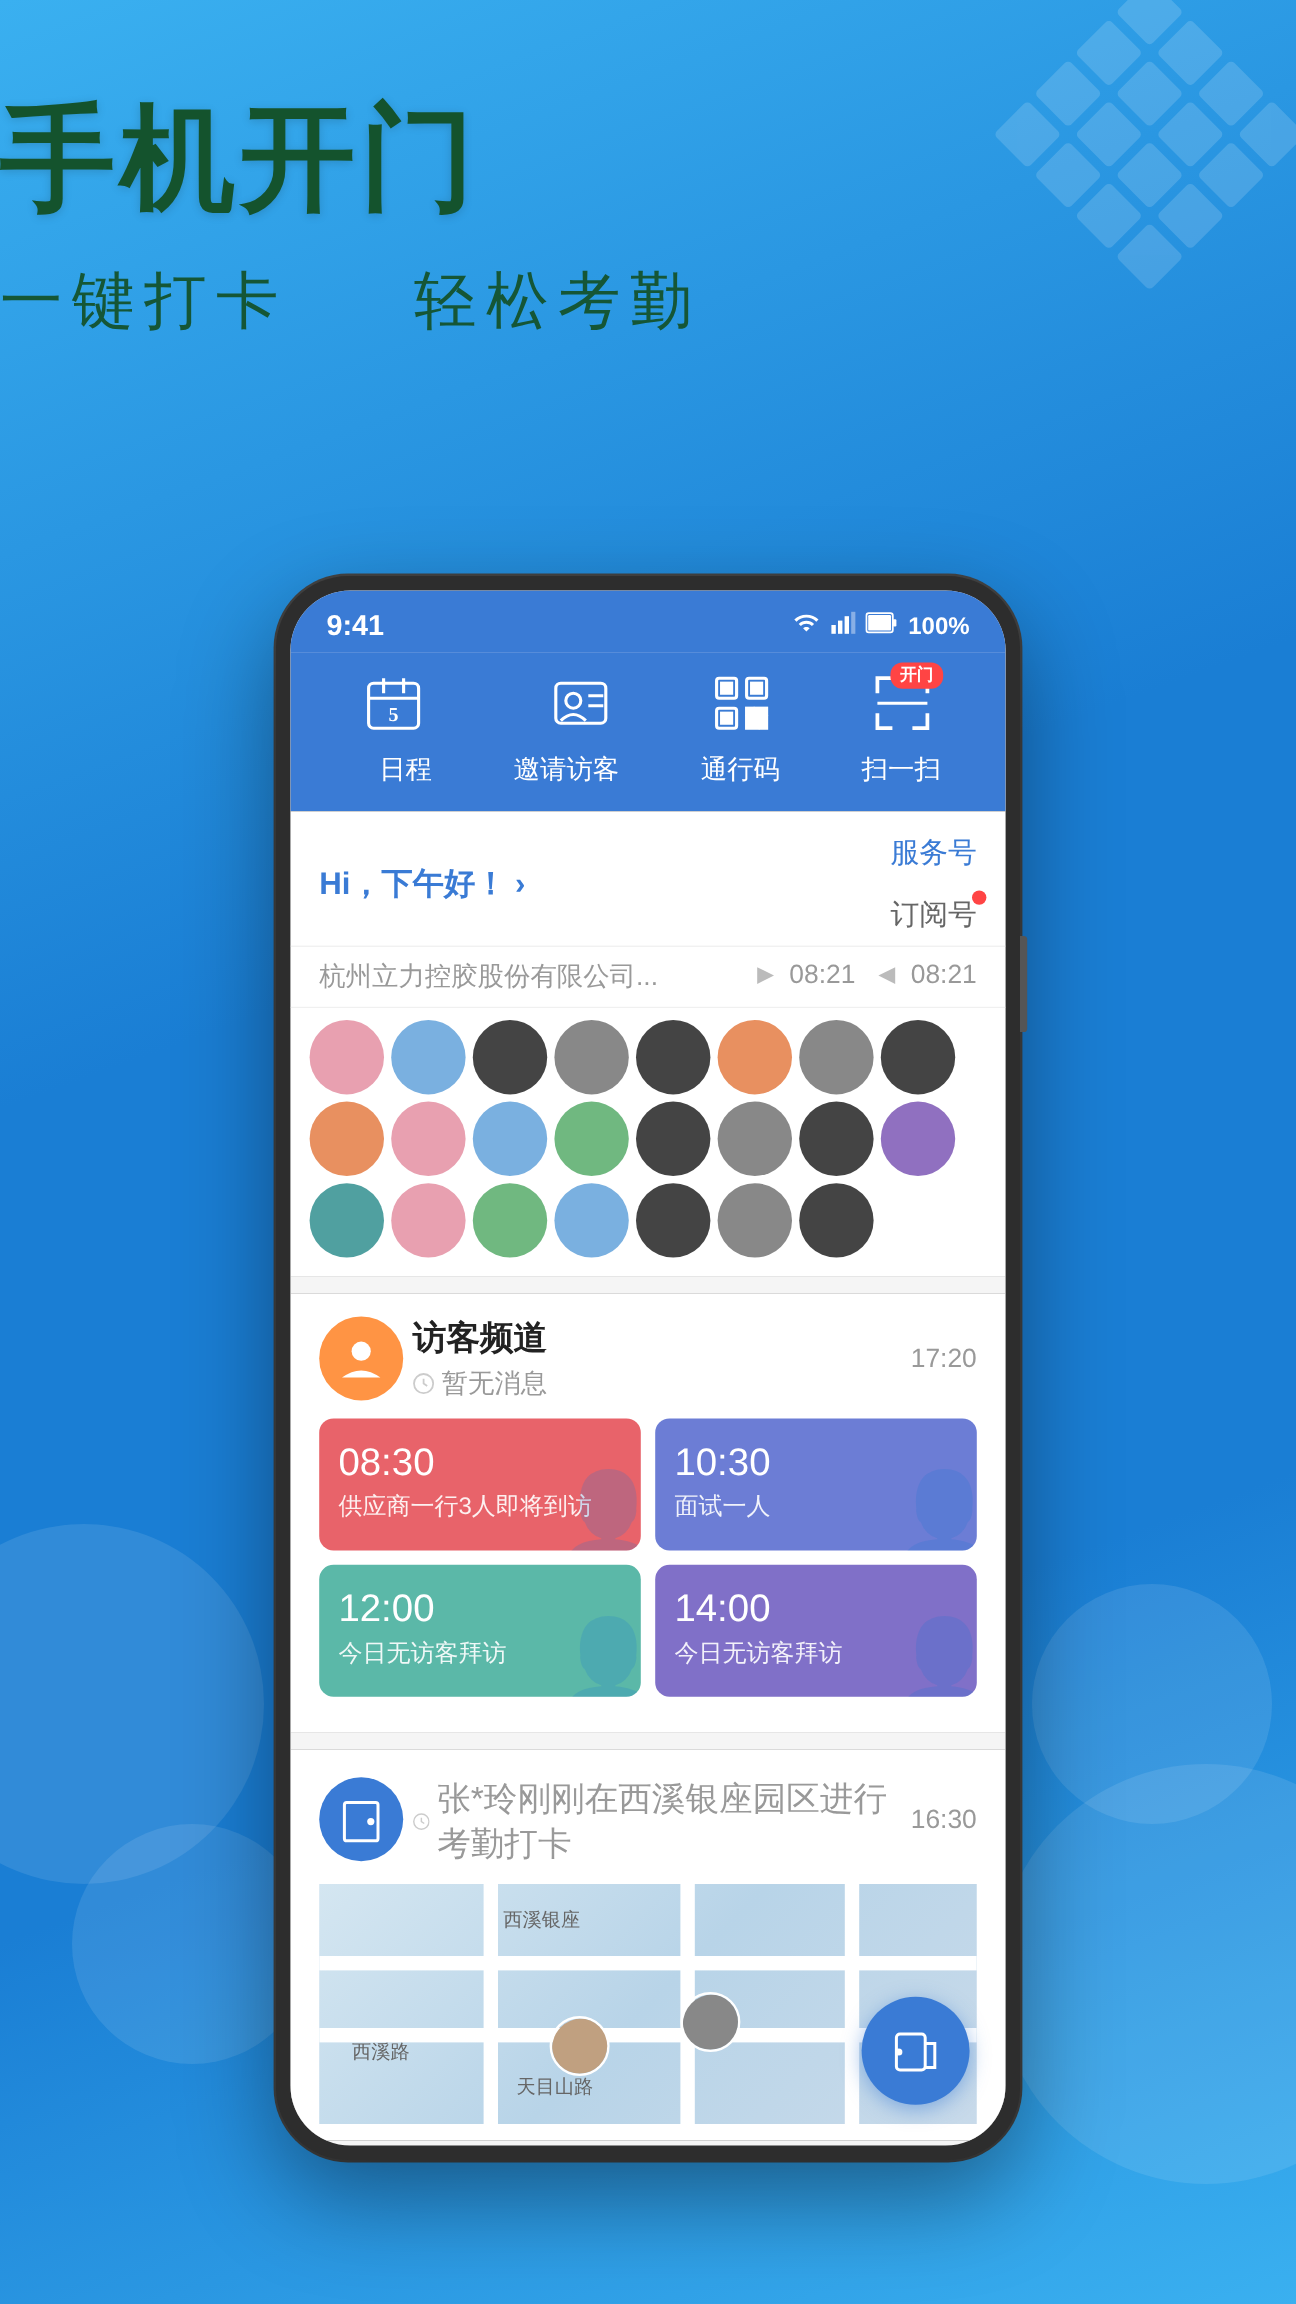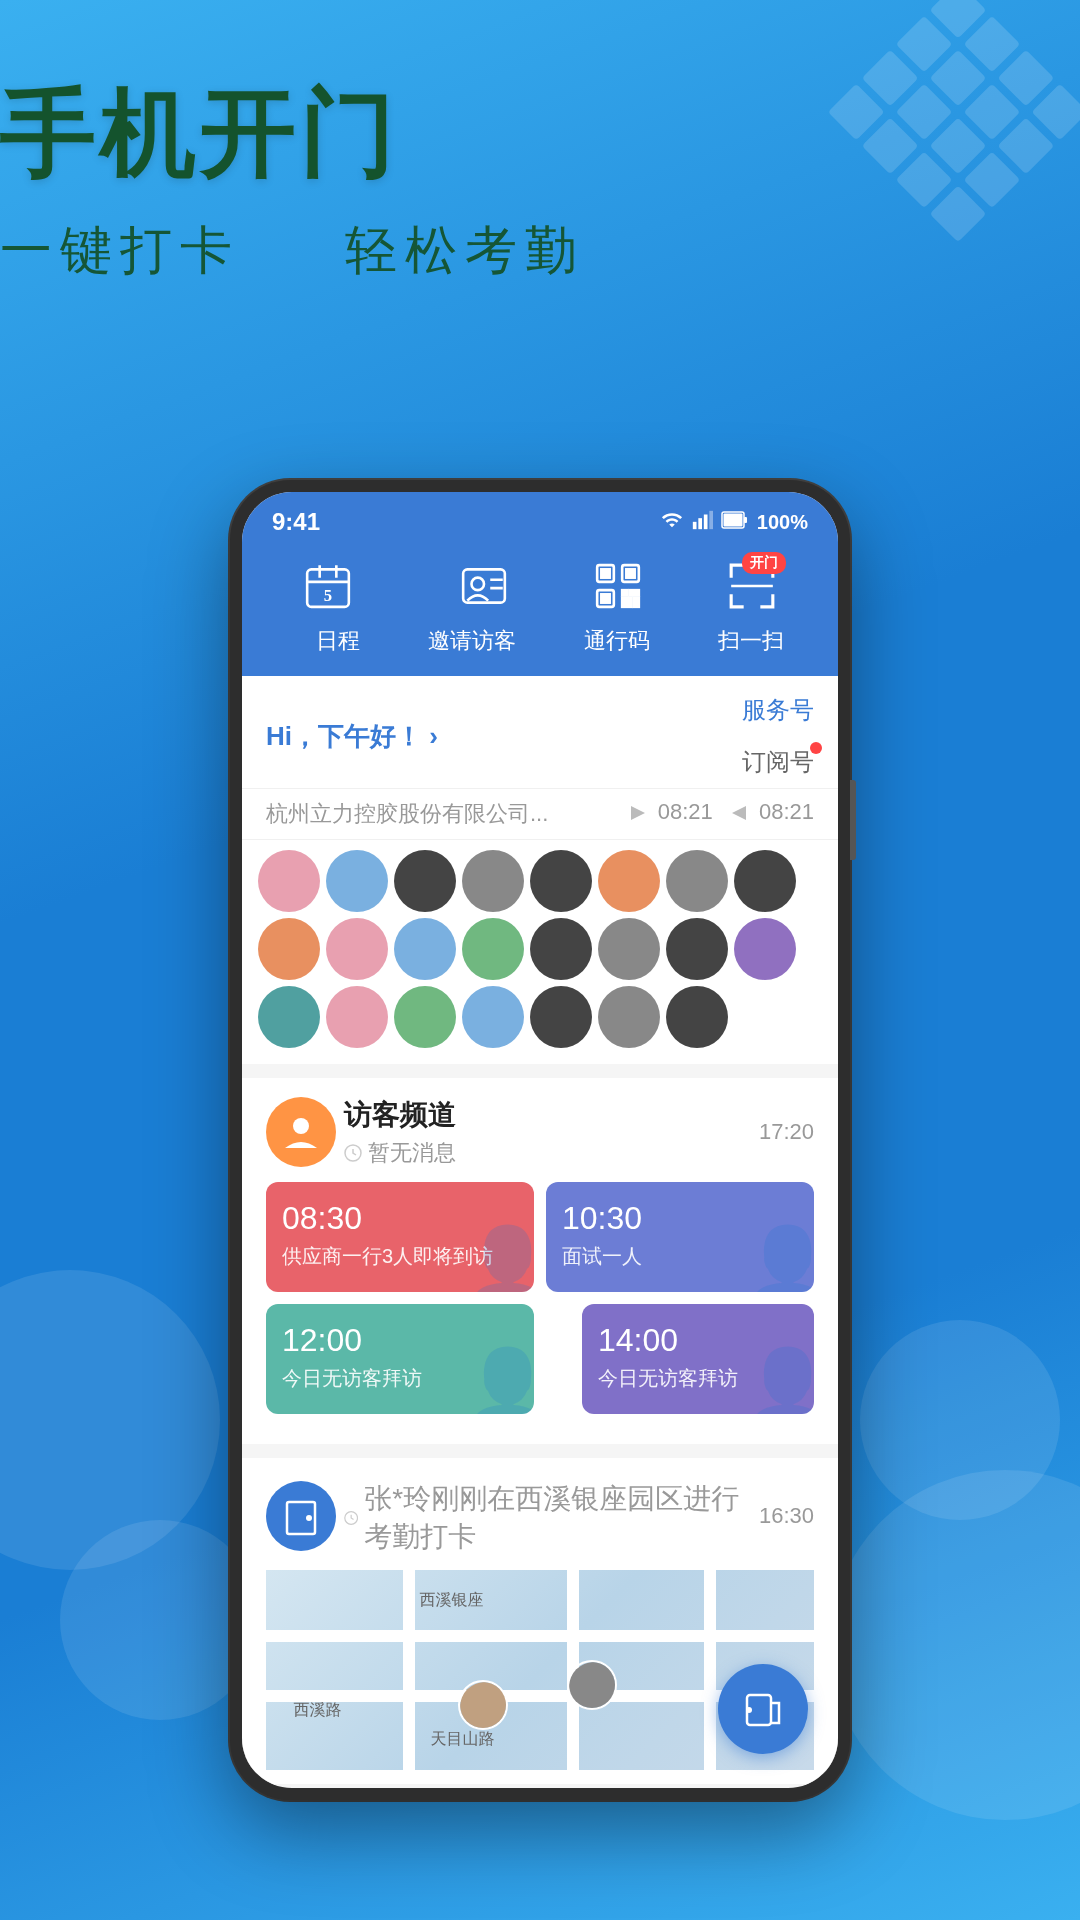--- a/index.html
+++ b/index.html
@@ -314,21 +314,21 @@
     .event-card {
       border-radius: 12px;
       padding: 18px 16px;
       position: relative;
       overflow: hidden;
       min-height: 110px;
     }
     .event-card-red { background: #e8636a; }
     .event-card-blue { background: #6c7dd5; }
     .event-card-teal { background: #5bb8a8; }
-    .event-card-purple { background: #8070c8; margin-left: 36px; }
+    .event-card-purple { background: #8070c8; }
     .event-card-time {
       font-size: 32px;
       font-weight: 400;
       color: white;
     }
     .event-card-desc {
       font-size: 20px;
       color: rgba(255,255,255,0.9);
       margin-top: 6px;
       line-height: 1.3;

